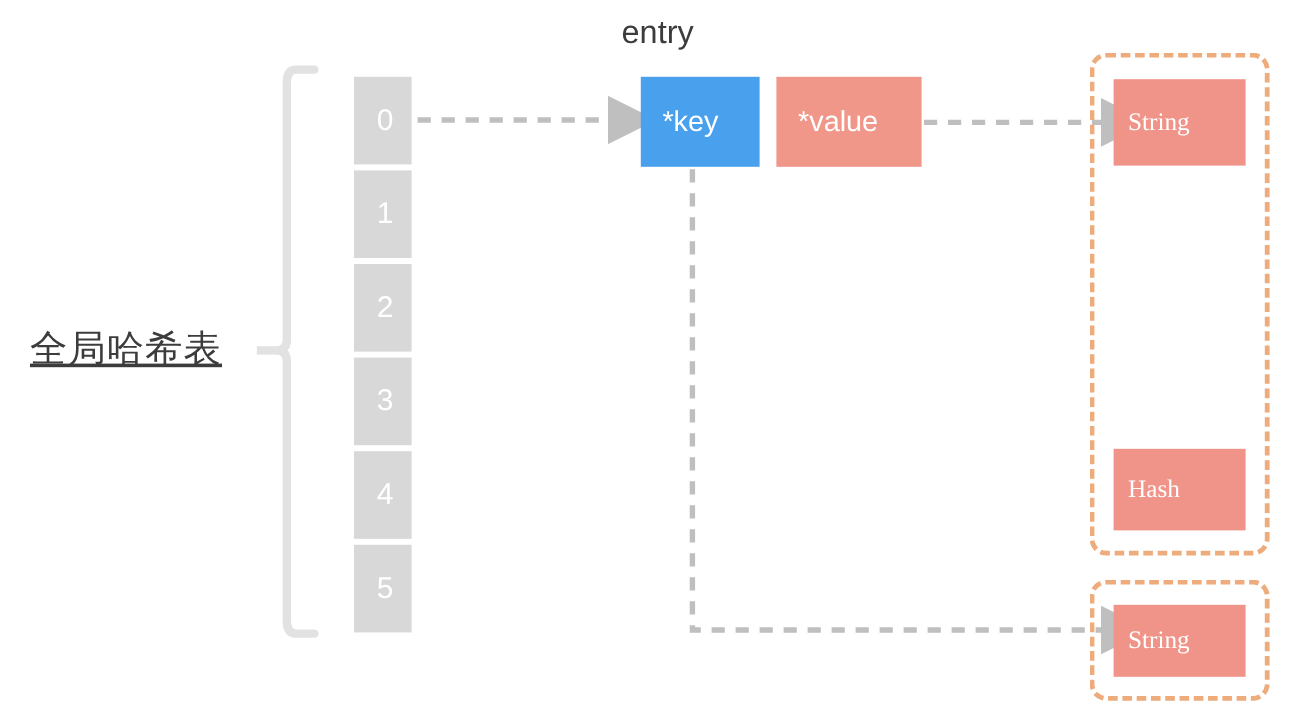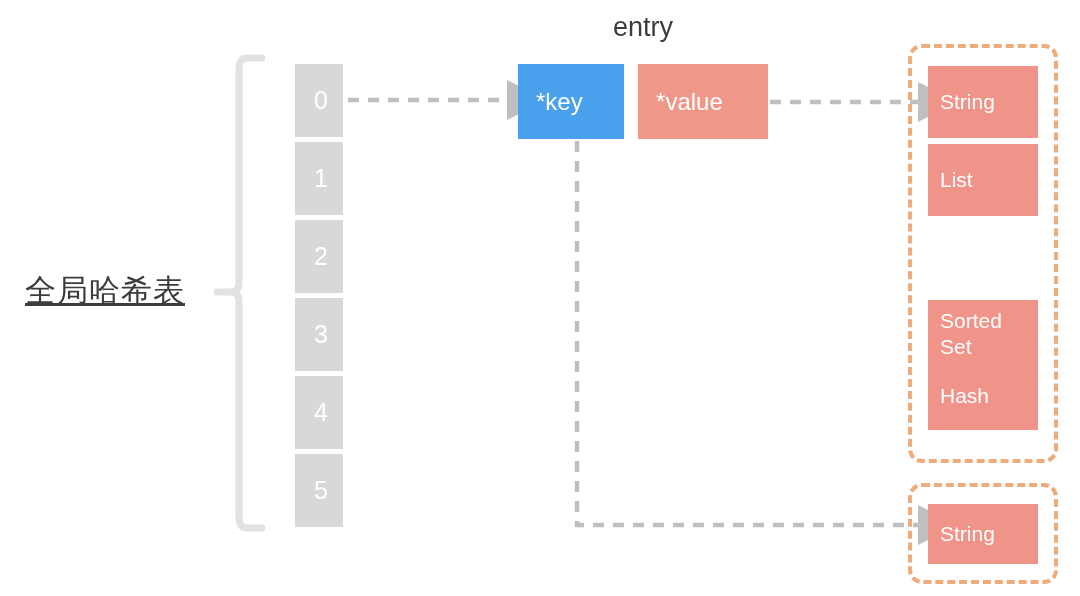--- a/index.html
+++ b/index.html
@@ -46,39 +46,39 @@
     box-sizing: border-box;
     padding-left: 4px;
   }
   .bucket span { display: inline-block; }
 
   
   #entry-title {
     left: 518px;
     top: 12px;
     width: 250px;
-    text-align: center;
     font-size: 27px;
     color: #3c3c3c;
   }
   #entry-row {
     left: 518px;
     top: 64px;
     width: 250px;
     height: 75px;
     display: flex;
   }
   .entry-cell {
     height: 75px;
     color: #ffffff;
     font-size: 24px;
     display: flex;
     align-items: center;
     padding-left: 18px;
     box-sizing: border-box;
+    margin-left: 16px;
   }
   #entry-key {
     width: 114px;
     background: #49a0ec;
   }
   #entry-value {
     width: 140px;
     margin-left: 14px;
     background: #f0978a;
   }
@@ -107,20 +107,21 @@
     width: 110px;
     background: #f0948a;
     color: #ffffff;
     font-size: 21px;
     box-sizing: border-box;
     padding-left: 12px;
     display: flex;
     flex-direction: column;
     justify-content: center;
     line-height: 1.22;
+    font-family: Liberation Serif, serif;
   }
 
   
   #connectors {
     left: 0; top: 0;
     width: 1080px; height: 596px;
     pointer-events: none;
   }
 </style>
 </head>
@@ -163,27 +164,21 @@
     <div id="entry-key" class="entry-cell">*key</div>
     <div id="entry-value" class="entry-cell">*value</div>
   </div>
 
   <div id="types-container-main" class="abs type-container"></div>
   <div id="types-container-second" class="abs type-container"></div>
 
   <div class="abs type-box" style="top:66px;height:72px">
     <span>String</span>
   </div>
-  <div class="abs type-box" style="top:144px;height:72px">
-    <span>List</span>
-  </div>
-  <div class="abs type-box" style="top:300px;height:68px">
-    <span style="display:block;width:72px">Sorted Set</span>
-  </div>
-  <div class="abs type-box" style="top:362px;height:68px">
+  <div class="abs type-box" style="top:374px;height:68px">
     <span>Hash</span>
   </div>
 
   <div class="abs type-box" style="top:504px;height:60px">
     <span>String</span>
   </div>
 
 </div>
 
 </body></html>

